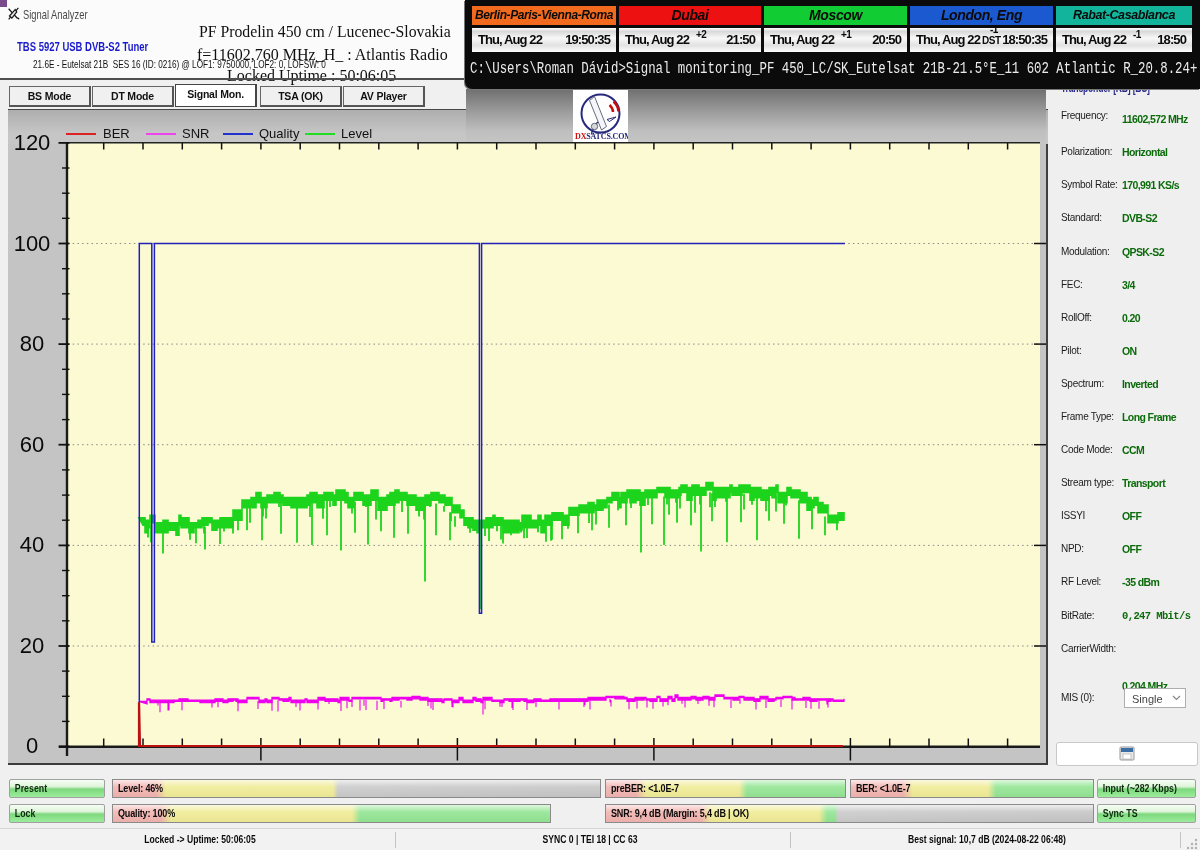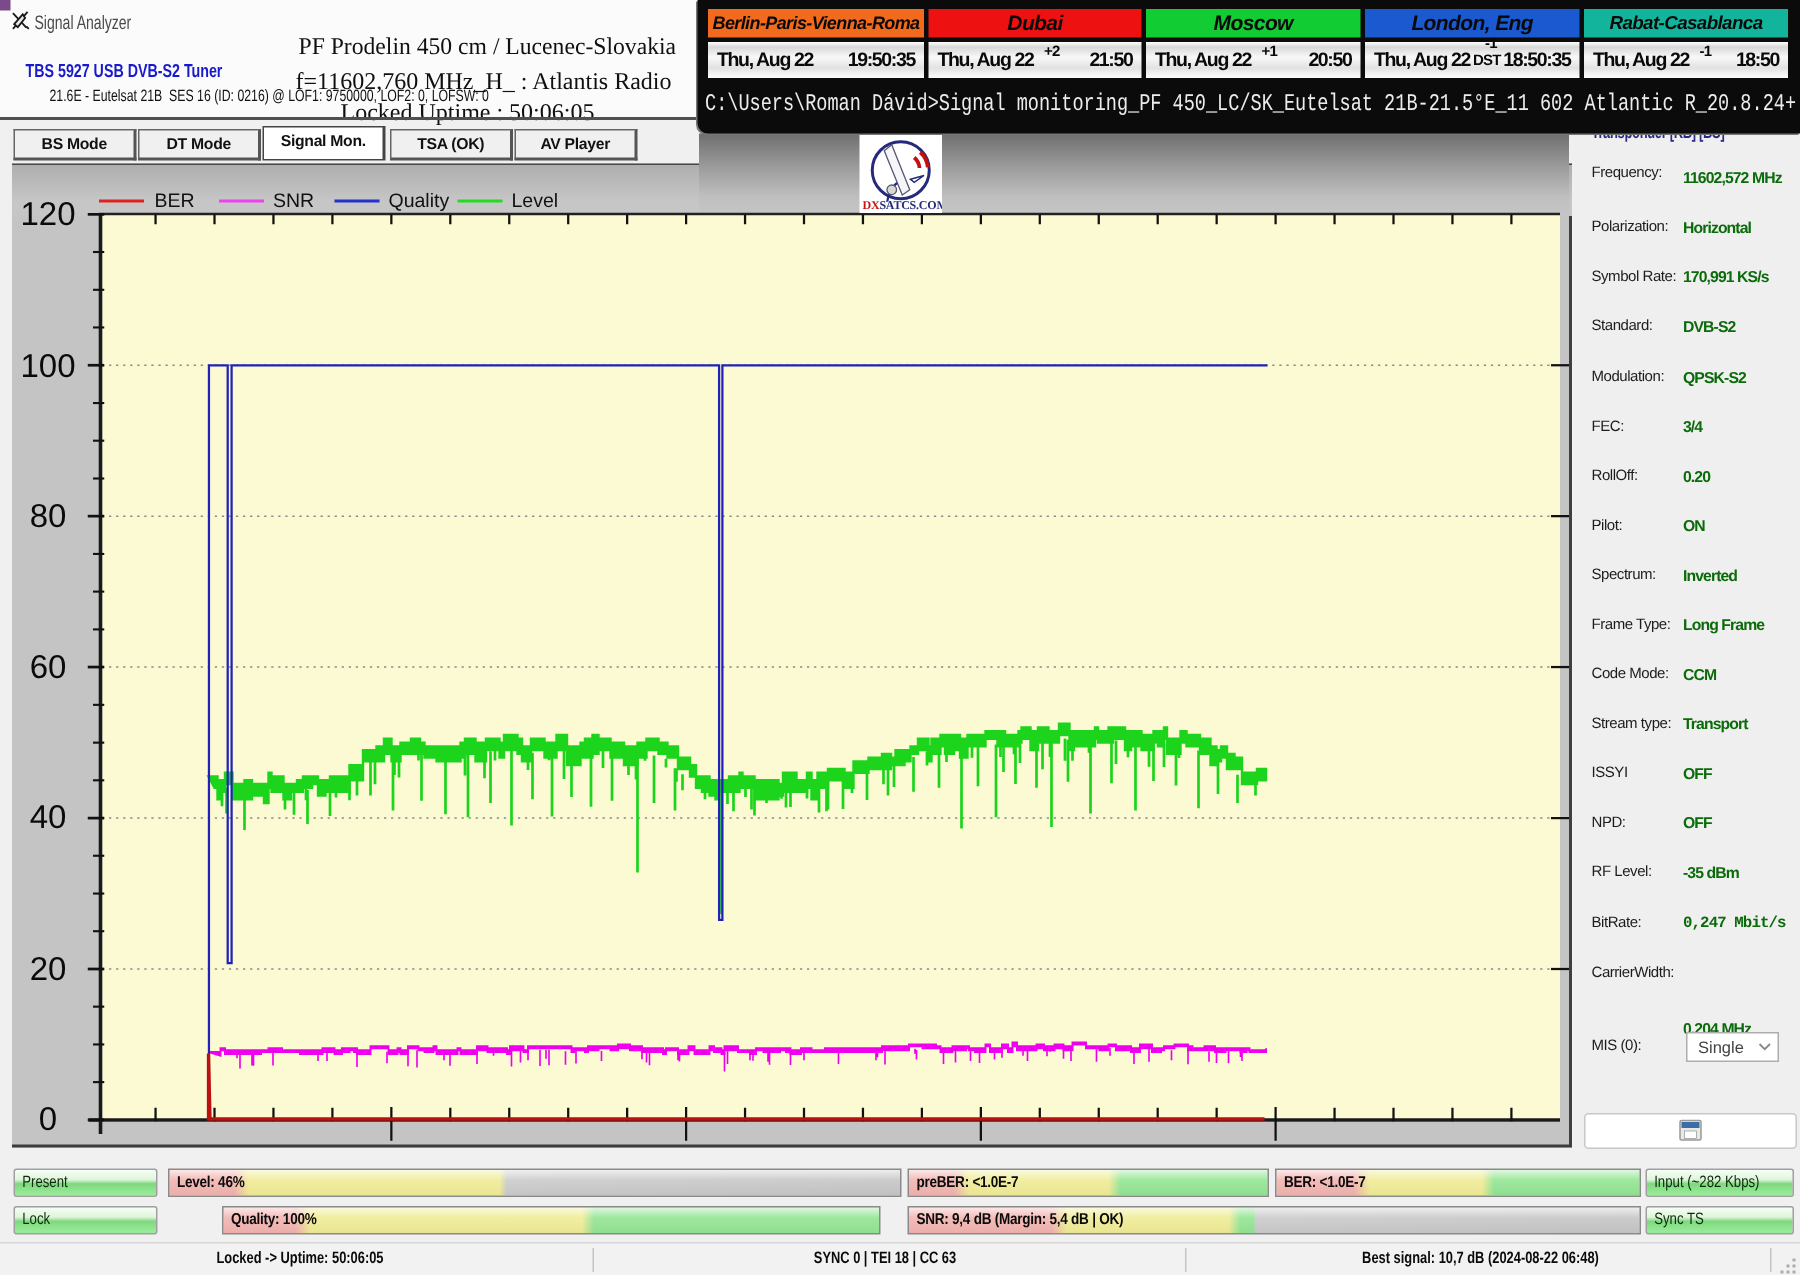--- a/index.html
+++ b/index.html
@@ -52,21 +52,21 @@
      letter-spacing:-0.3px;}
   .pval{position:absolute;left:73px;font-size:10.5px;font-weight:bold;color:#0b6b0b;white-space:nowrap;
      letter-spacing:-0.6px;}
   #tphead{position:absolute;left:12px;top:-5px;font-size:12px;font-weight:bold;color:#2a2a8a;letter-spacing:-0.3px;transform:scaleX(0.72);transform-origin:0 0;}
   #miscombo{position:absolute;left:75px;top:602px;width:62px;height:20px;background:#fff;
      border:1px solid #adadad;font-size:11px;color:#444;line-height:20px;padding-left:7px;box-sizing:border-box;}
   #savebtn{position:absolute;left:1056px;top:742px;width:140px;height:22px;background:#fff;
      border:1px solid #c8c8c8;border-radius:3px;z-index:3;}
   
   .gbtn{position:absolute;height:19px;background:linear-gradient(#f6fef6,#dff5da 38%,#7ed87e 54%,#90e690 82%,#9deb9d);
-     border:1px solid #a0a0a0;border-radius:2px;font-size:11px;font-weight:normal;color:#0c2c0c;
+     border:1px solid #a0a0a0;border-radius:2px;font-size:11px;font-weight:bold;color:#0c2c0c;
      line-height:17px;box-sizing:border-box;}
   .gbtn i{font-style:normal;display:inline-block;transform:scaleX(0.8);transform-origin:0 0;padding-left:6px;white-space:nowrap;}
   .pbar{position:absolute;height:19px;border:1px solid #8a8a8a;box-sizing:border-box;
      font-size:10.5px;font-weight:bold;color:#0a0a0a;line-height:17px;white-space:nowrap;}
   .pbar span{position:relative;display:inline-block;left:5px;top:0px;letter-spacing:-0.2px;transform:scaleX(0.86);transform-origin:0 50%;}
   
   #statusbar{position:absolute;left:0px;top:828px;width:1200px;height:22px;background:#f2f2f2;
      border-top:1px solid #d6d6d6;font-size:11px;font-weight:bold;color:#0a0a0a;}
   .sbsep{position:absolute;top:3px;width:1px;height:16px;background:#c4c4c4;}
   .sbtext{position:absolute;top:4px;text-align:center;transform:scaleX(0.78);}
@@ -305,21 +305,21 @@
       <span class="cd-date">Thu, Aug 22</span>
       <span class="cd-sup" style="left:77px;top:1px;">-1</span>
       <span class="cd-time">18:50</span>
     </div>
   </div>
 <div id="consoleline">C:\Users\Roman Dávid&gt;Signal monitoring_PF 450_LC/SK_Eutelsat 21B-21.5°E_11 602 Atlantic R_20.8.24+</div>
 
 <div class="gbtn" style="left:9px;top:779px;width:96px;"><i>Present</i></div>
 <div class="gbtn" style="left:9px;top:804px;width:96px;"><i>Lock</i></div>
 <div class="pbar" style="left:112px;top:779px;width:489px;background:linear-gradient(rgba(255,255,255,0.7),rgba(255,255,255,0.1) 40%,rgba(0,0,0,0.03)),linear-gradient(to right,#f2b4b0 0px,#f2b4b0 43px,#f0ec96 53px,#f0ec96 220px,#cbcbcb 225px,#c6c6c6 100%);"><span>Level: 46%</span></div>
-<div class="pbar" style="left:112px;top:804px;width:439px;background:linear-gradient(rgba(255,255,255,0.7),rgba(255,255,255,0.1) 40%,rgba(0,0,0,0.03)),linear-gradient(to right,#f2b4b0 0px,#f2b4b0 48px,#f0ec96 58px,#f0ec96 239px,#94e594 247px,#94e594 487px);margin-left:36px;"><span>Quality: 100%</span></div>
+<div class="pbar" style="left:112px;top:804px;width:439px;background:linear-gradient(rgba(255,255,255,0.7),rgba(255,255,255,0.1) 40%,rgba(0,0,0,0.03)),linear-gradient(to right,#f2b4b0 0px,#f2b4b0 48px,#f0ec96 58px,#f0ec96 239px,#94e594 247px,#94e594 487px);"><span>Quality: 100%</span></div>
 <div class="pbar" style="left:605px;top:779px;width:241px;background:linear-gradient(rgba(255,255,255,0.7),rgba(255,255,255,0.1) 40%,rgba(0,0,0,0.03)),linear-gradient(to right,#f2b4b0 0px,#f2b4b0 30px,#f0ec96 40px,#f0ec96 133px,#94e594 141px,#94e594 239px);"><span>preBER: &lt;1.0E-7</span></div>
 <div class="pbar" style="left:850px;top:779px;width:244px;background:linear-gradient(rgba(255,255,255,0.7),rgba(255,255,255,0.1) 40%,rgba(0,0,0,0.03)),linear-gradient(to right,#f2b4b0 0px,#f2b4b0 52px,#f0ec96 62px,#f0ec96 137px,#94e594 145px,#94e594 242px);"><span>BER: &lt;1.0E-7</span></div>
 <div class="pbar" style="left:605px;top:804px;width:489px;background:linear-gradient(rgba(255,255,255,0.7),rgba(255,255,255,0.1) 40%,rgba(0,0,0,0.03)),linear-gradient(to right,#f2b4b0 0px,#f2b4b0 95px,#f0ec96 105px,#f0ec96 213px,#94e594 221px,#94e594 230px,#cbcbcb 231px,#c6c6c6 100%);"><span>SNR: 9,4 dB (Margin: 5,4 dB | OK)</span></div>
 <div class="gbtn" style="left:1097px;top:779px;width:99px;"><i>Input (~282 Kbps)</i></div>
 <div class="gbtn" style="left:1097px;top:804px;width:99px;"><i>Sync TS</i></div>
 
 <div id="statusbar">
   <div class="sbsep" style="left:395px;"></div>
   <div class="sbsep" style="left:790px;"></div>
   <div class="sbsep" style="left:1180px;"></div>

